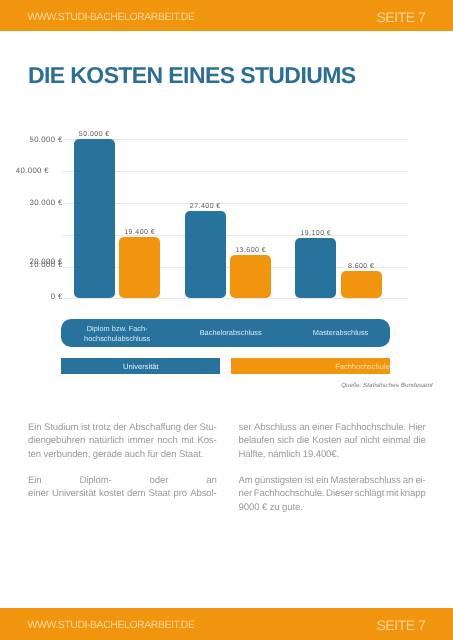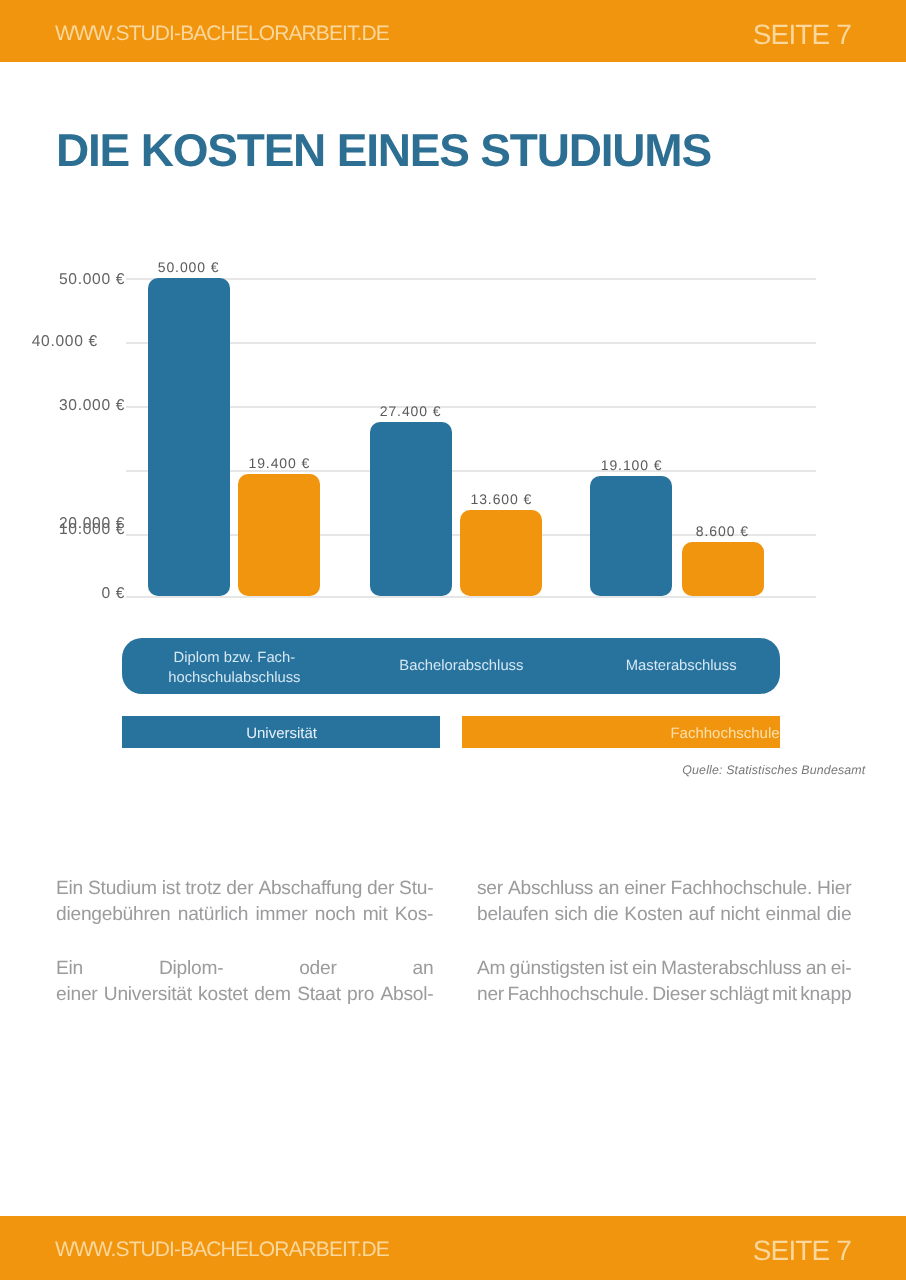--- a/index.html
+++ b/index.html
@@ -30,21 +30,21 @@
 
   .catpill{position:absolute;left:60.5px;top:318.7px;width:329.5px;height:28.5px;border-radius:10px;
            background:var(--blue);}
   .catlab{position:absolute;color:#d5e7f2;font-size:7.4px;text-align:center;line-height:10.4px;white-space:nowrap;}
 
   .legbar{position:absolute;height:15.6px;}
   .leglab{position:absolute;color:#fff;font-size:7.5px;text-align:center;line-height:15.6px;white-space:nowrap;}
 
   .source{position:absolute;right:20.3px;top:381.5px;font-size:6.2px;letter-spacing:0.08px;font-style:italic;color:#787878;white-space:nowrap;}
 
-  .col{position:absolute;font-size:9.6px;letter-spacing:-0.12px;color:#9b9b9d;margin-top:17px;}
+  .col{position:absolute;font-size:9.6px;letter-spacing:-0.12px;color:#9b9b9d;}
   .col p{margin:0 0 13.3px 0;}
   .col p:last-child{margin-bottom:0;}
   .ln{display:flex;height:13.3px;line-height:13.3px;justify-content:space-between;
       white-space:pre;}
   .ln.last{justify-content:flex-start;}
 </style>
 </head>
 <body>
 
 <div class="bar-top"></div>
@@ -90,28 +90,31 @@
   </div>
 
 <div class="bar-bottom"></div>
 <div class="hdr-site" style="top:608px;height:32px;line-height:34px;">WWW.STUDI-BACHELORARBEIT.DE</div>
 <div class="hdr-page" style="top:608px;height:32px;line-height:34px;">SEITE 7</div>
 
 <div class="col" id="col-left" style="left:28px;top:421px;width:188.7px;">
     <p>
       <span class="ln"><span>Ein</span><span>Studium</span><span>ist</span><span>trotz</span><span>der</span><span>Abschaffung</span><span>der</span><span>Stu-</span></span>
       <span class="ln"><span>diengebühren</span><span>natürlich</span><span>immer</span><span>noch</span><span>mit</span><span>Kos-</span></span>
+      <span class="ln last">ten verbunden, gerade auch für den Staat.</span>
     </p>
     <p>
       <span class="ln"><span>Ein</span><span>Diplom-</span><span>oder</span><span>an</span></span>
       <span class="ln"><span>einer</span><span>Universität</span><span>kostet</span><span>dem</span><span>Staat</span><span>pro</span><span>Absol-</span></span>
     </p>
   </div>
 <div class="col" id="col-right" style="left:238.5px;top:421px;width:187.2px;">
     <p>
       <span class="ln"><span>ser</span><span>Abschluss</span><span>an</span><span>einer</span><span>Fachhochschule.</span><span>Hier</span></span>
       <span class="ln"><span>belaufen</span><span>sich</span><span>die</span><span>Kosten</span><span>auf</span><span>nicht</span><span>einmal</span><span>die</span></span>
+      <span class="ln last">Hälfte, nämlich 19.400€.</span>
     </p>
     <p>
       <span class="ln"><span>Am</span><span>günstigsten</span><span>ist</span><span>ein</span><span>Masterabschluss</span><span>an</span><span>ei-</span></span>
       <span class="ln"><span>ner</span><span>Fachhochschule.</span><span>Dieser</span><span>schlägt</span><span>mit</span><span>knapp</span></span>
+      <span class="ln last">9000 € zu gute.</span>
     </p>
   </div>
 
 </body></html>

